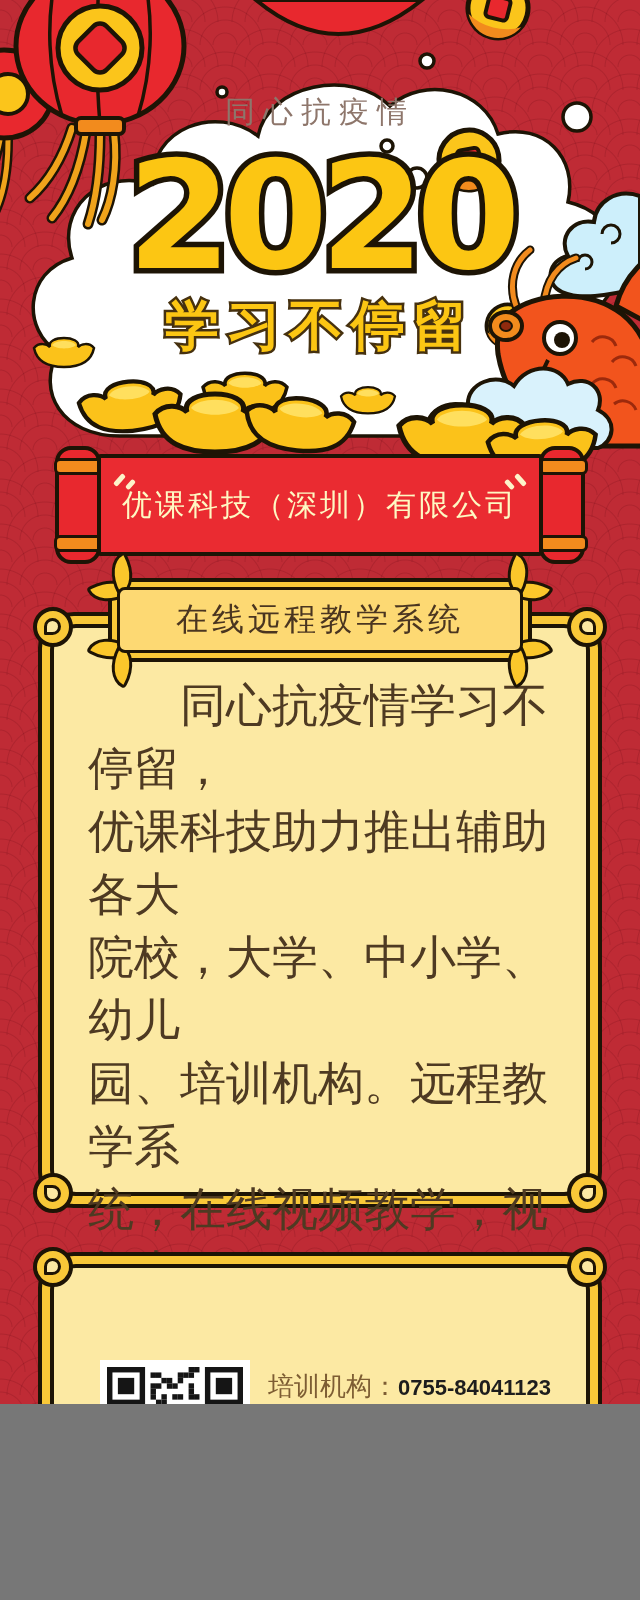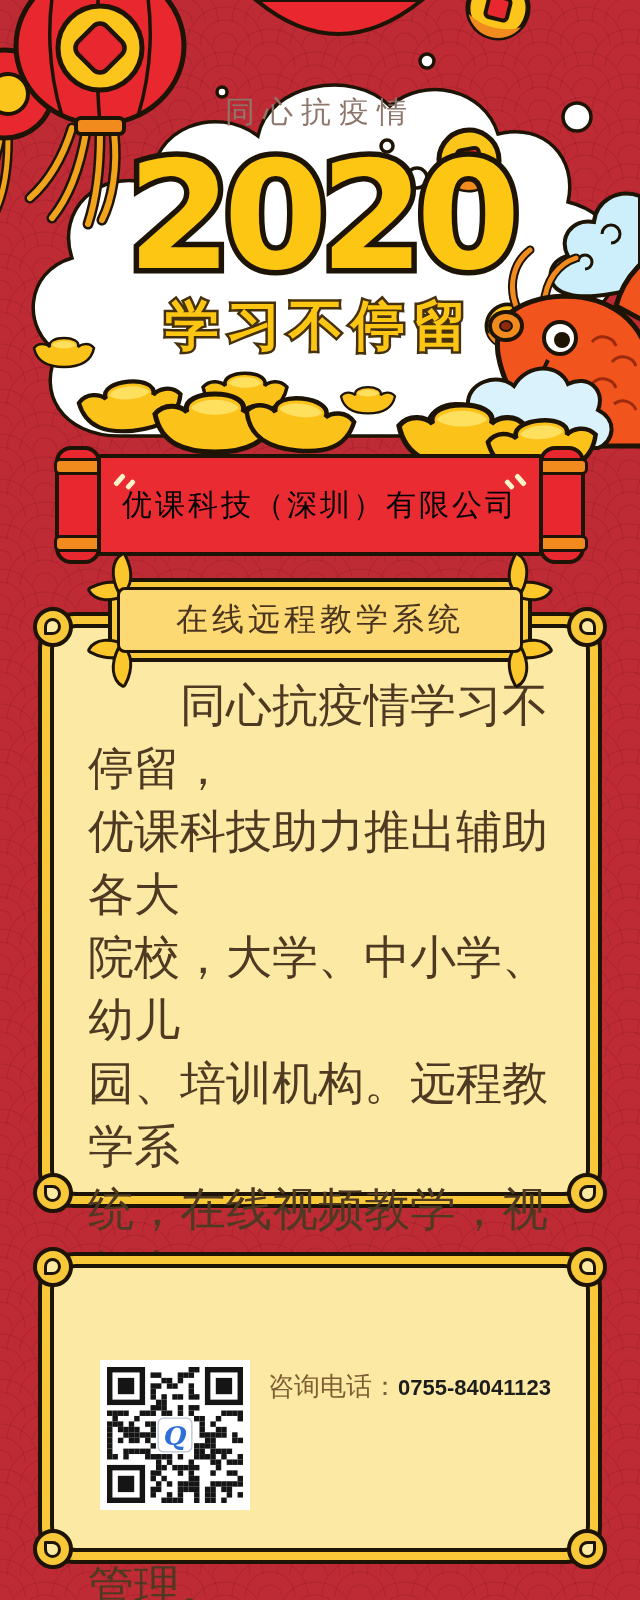--- a/index.html
+++ b/index.html
@@ -1,17 +1,17 @@
 <!DOCTYPE html>
 <html><head>
 <meta charset="utf-8">
 <style>
   html,body{margin:0;padding:0;background:#777;}
   .poster{
-    position:relative;width:640px;height:1600px;overflow:hidden;
+    position:relative;width:640px;height:1404px;overflow:hidden;
     background-color:#bf2b35;
     background-image:
       radial-gradient(circle at 50% 100%, rgba(80,0,10,0) 11px, rgba(80,0,10,.16) 12px, rgba(80,0,10,0) 13px,
         rgba(80,0,10,0) 24px, rgba(80,0,10,.16) 25px, rgba(80,0,10,0) 26px,
         rgba(80,0,10,0) 37px, rgba(80,0,10,.16) 38px, rgba(80,0,10,0) 39px),
       radial-gradient(circle at 50% 100%, rgba(80,0,10,0) 11px, rgba(80,0,10,.16) 12px, rgba(80,0,10,0) 13px,
         rgba(80,0,10,0) 24px, rgba(80,0,10,.16) 25px, rgba(80,0,10,0) 26px,
         rgba(80,0,10,0) 37px, rgba(80,0,10,.16) 38px, rgba(80,0,10,0) 39px);
     background-size:90px 45px,90px 45px;
     background-position:0 0,45px 22px;
@@ -21,21 +21,21 @@
 
   
   .scroll-banner{position:absolute;left:0;top:446px;width:640px;height:118px;z-index:3;}
   .roll{position:absolute;top:0;width:46px;height:118px;background:#e8282e;border:4px solid #1d1405;border-radius:16px;box-sizing:border-box;}
   .roll-left{left:55px;}
   .roll-right{right:55px;}
   .roll-band{position:absolute;left:-5px;width:44px;height:11px;background:#f28b1d;border:3px solid #1d1405;border-radius:6px;}
   .band-top{top:8px;}
   .band-bottom{bottom:8px;}
   .banner-face{position:absolute;left:97px;right:97px;top:8px;bottom:8px;background:#ea2b31;border:4px solid #1d1405;border-radius:4px;display:flex;align-items:center;justify-content:center;}
-  .company-name{font-family:"DejaVu Serif","Liberation Serif",serif;font-size:30px;color:#000000;letter-spacing:3px;white-space:nowrap;}
+  .company-name{font-family:"DejaVu Serif","Liberation Serif",serif;font-size:30px;color:#fef9c3;letter-spacing:3px;white-space:nowrap;}
   .tickmark{position:absolute;top:14px;width:22px;height:22px;}
   .tick-left{left:16px;}
   .tick-right{right:16px;transform:scaleX(-1);}
   .tickmark::before{content:"";position:absolute;left:0;top:1px;width:5px;height:14px;background:#fdf3c9;border-radius:2px;transform:rotate(42deg);}
   .tickmark::after{content:"";position:absolute;left:11px;top:7px;width:5px;height:11px;background:#fdf3c9;border-radius:2px;transform:rotate(42deg);}
 
   
   .card{position:absolute;left:38px;width:564px;background:#f9c838;border:4px solid #1d1405;border-radius:36px;padding:8px;box-sizing:border-box;z-index:2;}
   .card1{top:612px;height:596px;}
   .card2{top:1252px;height:312px;}
@@ -439,19 +439,19 @@
               <rect x="0" y="18" width="7" height="7" fill="#151515"></rect>
               <rect x="1" y="19" width="5" height="5" fill="#ffffff"></rect>
               <rect x="2" y="20" width="3" height="3" fill="#151515"></rect>
             </g>
           <rect x="9.4" y="9.4" width="6.2" height="6.2" rx="1" fill="#ffffff" stroke="#b9c6d8" stroke-width="0.25"></rect>
           <text x="12.5" y="14.4" text-anchor="middle" font-size="4.8" font-weight="bold" font-style="italic" fill="#2f6fd8" font-family="DejaVu Serif, serif">Q</text>
         </svg>
       </div>
       <div class="contact">
         <div class="phone-line">
-          <span class="c-label">咨询电话：</span><span class="c-number">0755-84041123</span>
+          <span class="c-label">培训机构：</span><span class="c-number">0755-84041123</span>
         </div>
       </div>
     </div>
   </section>
 
 </div>
 
 </body></html>

